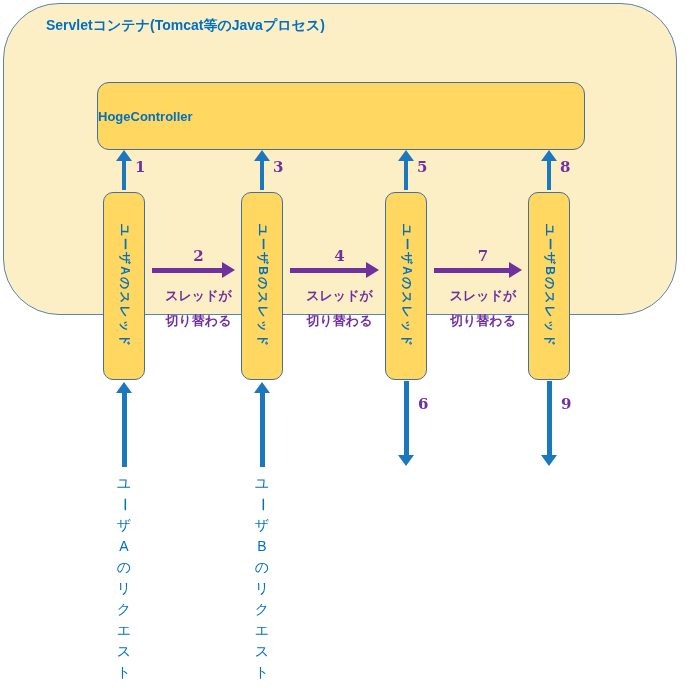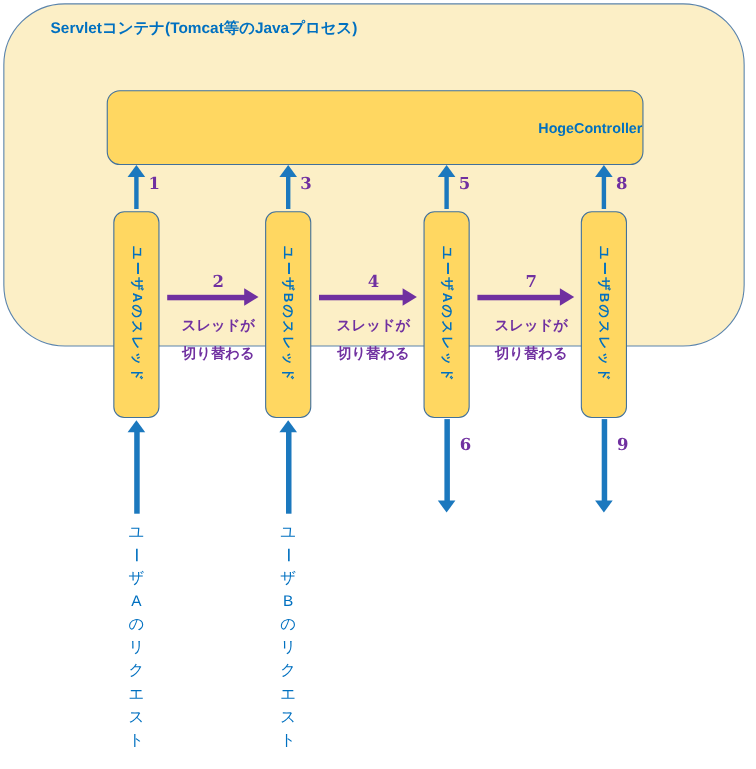--- a/index.html
+++ b/index.html
@@ -13,21 +13,21 @@
     border-radius:56px;box-sizing:border-box;
   }
   .title{
     position:absolute;left:42px;top:13px;
     color:var(--blue-text);font-size:14px;font-weight:bold;white-space:nowrap;
   }
   .hoge{
     position:absolute;left:93px;top:78px;width:488px;height:68px;
     background:var(--box-fill);border:1.5px solid var(--box-border);
     border-radius:12px;box-sizing:border-box;
-    display:flex;align-items:center;justify-content:flex-end;
+    display:flex;align-items:center;justify-content:flex-start;
   }
   .hoge-label{color:var(--blue-text);font-size:13px;font-weight:bold;}
   .tbox{
     position:absolute;top:192px;width:42px;height:188px;
     background:var(--box-fill);border:1.5px solid var(--box-border);
     border-radius:10px;box-sizing:border-box;
   }
   .tbox-label{
     position:absolute;left:50%;top:50%;
     transform:translate(-50%,-50%) rotate(90deg);

